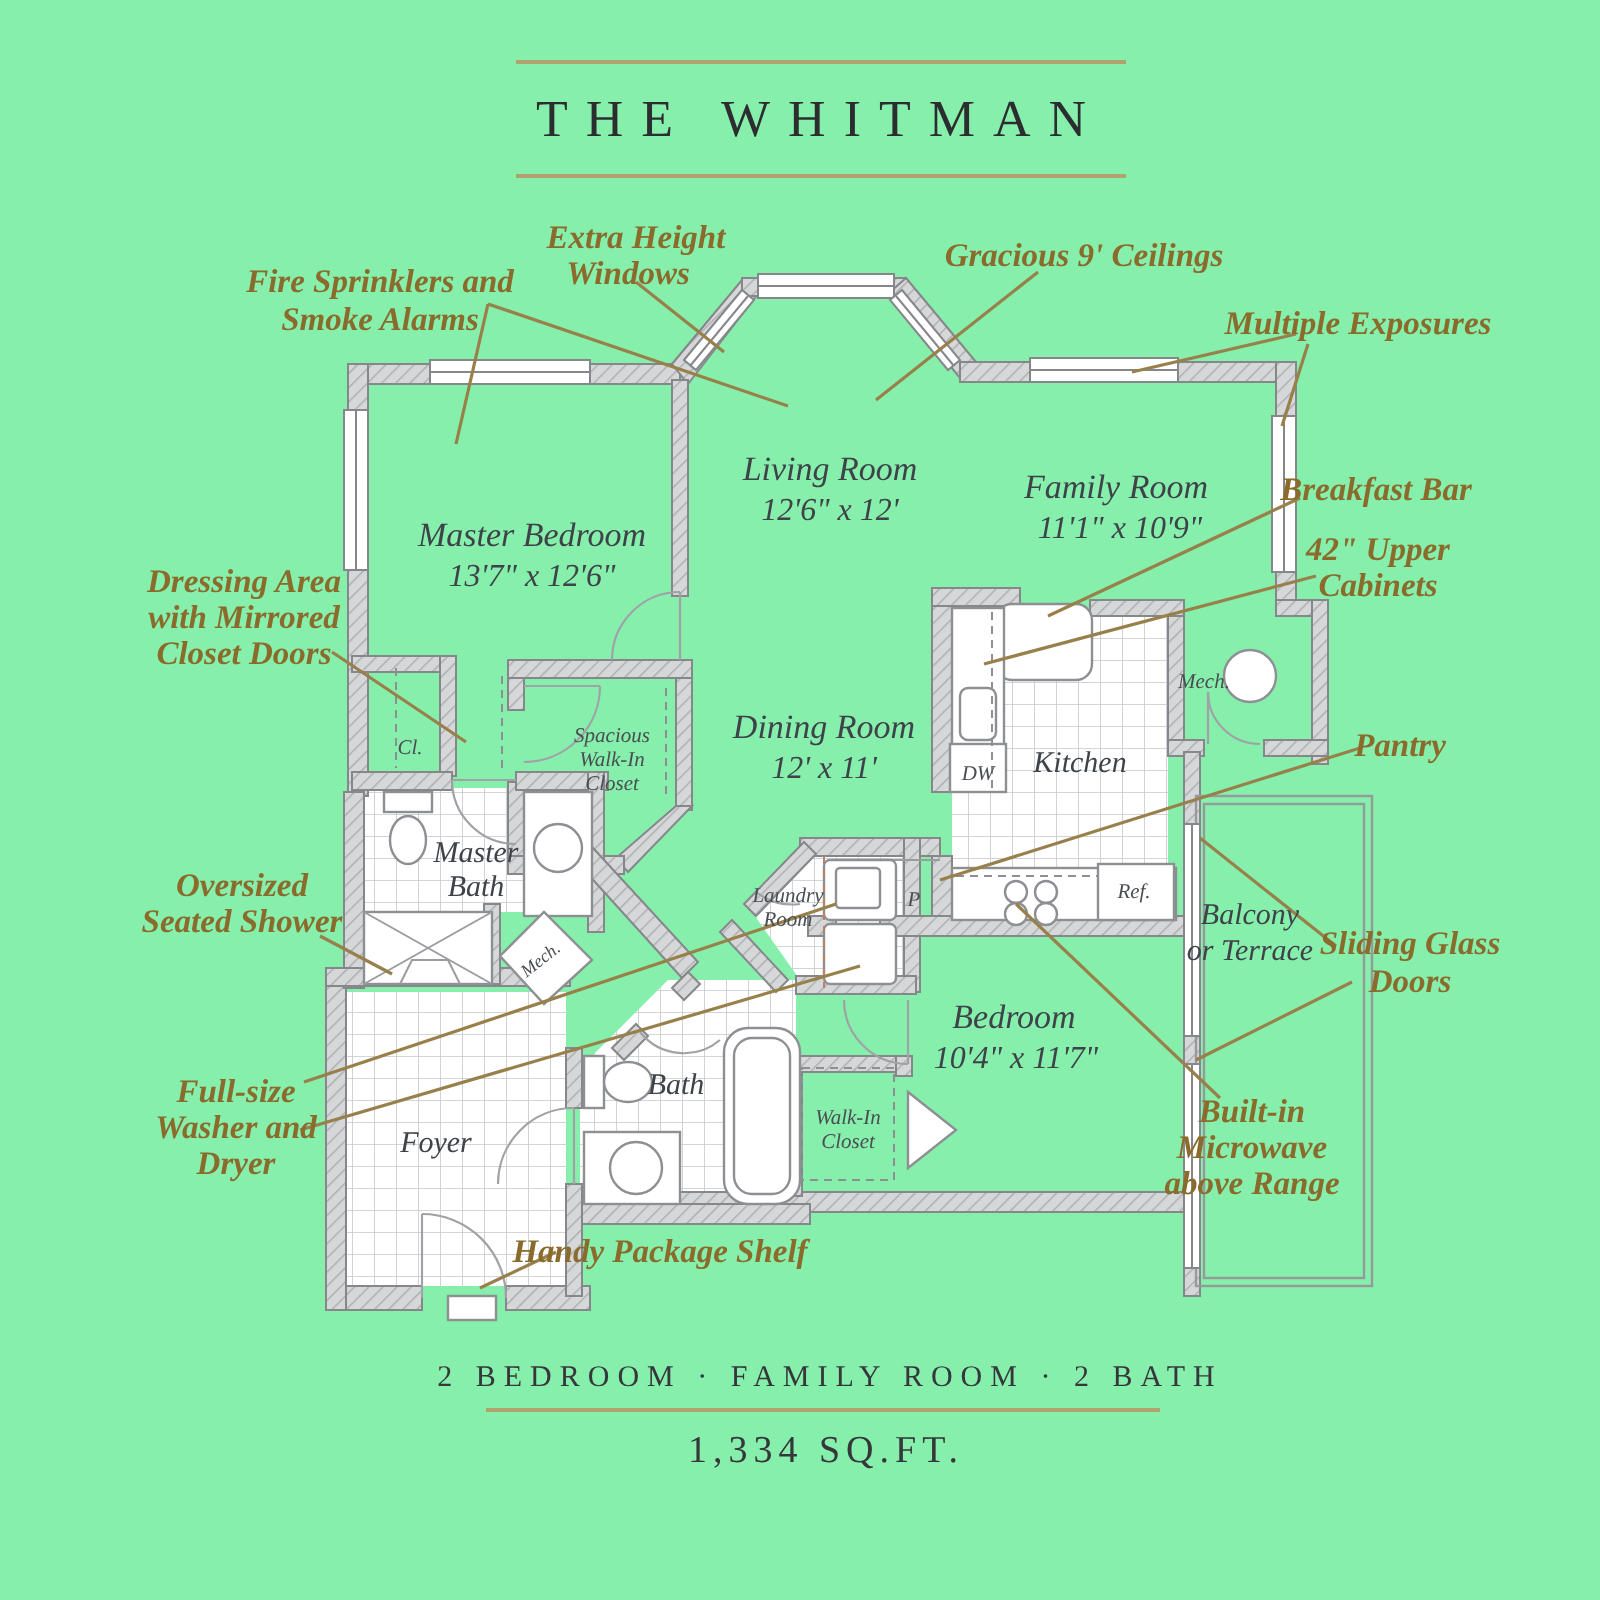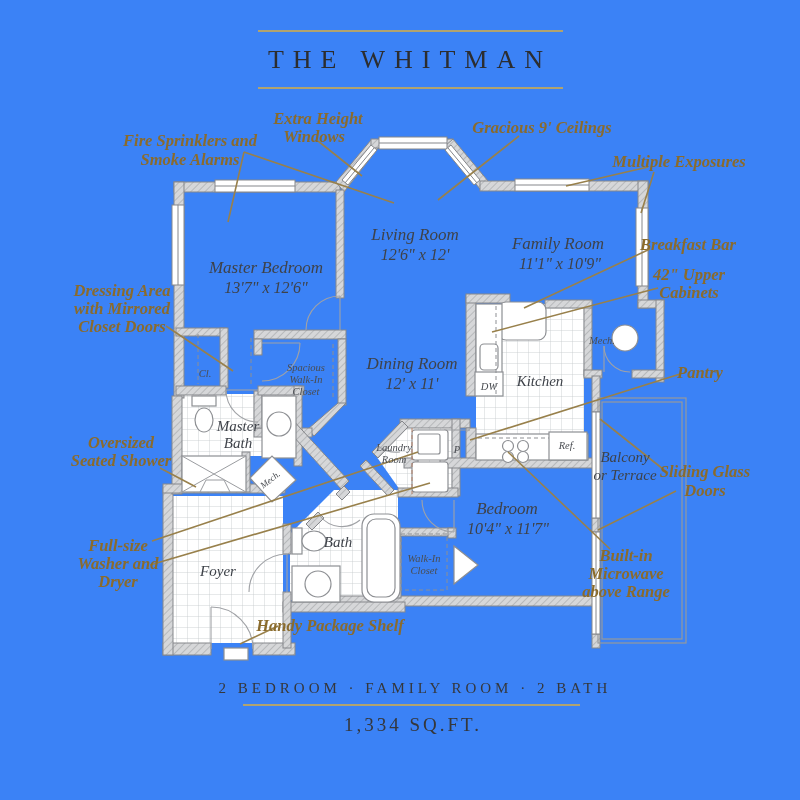--- a/index.html
+++ b/index.html
@@ -1,16 +1,16 @@
 <!DOCTYPE html>
 <html><head>
 <meta charset="utf-8">
 <style>
   html,body{margin:0;padding:0;background:#ffffff;}
-  .page{position:relative;width:800px;height:800px;background:#3b82f6;overflow:hidden;}
+  .page{position:relative;width:800px;height:800px;background:#86efac;overflow:hidden;}
   svg{position:absolute;left:0;top:0;}
   .wall{fill:url(#hatch);stroke:#85878b;stroke-width:1;}
   .win{fill:#ffffff;stroke:#85878b;stroke-width:1;}
   .winline{stroke:#85878b;stroke-width:1;fill:none;}
   .fix{fill:#ffffff;stroke:#8d8f93;stroke-width:1.2;}
   .thin{stroke:#9a9ca0;stroke-width:1;fill:none;}
   .door{stroke:#a0a2a6;stroke-width:1.1;fill:none;}
   .dash{stroke:#8d8f93;stroke-width:1;fill:none;stroke-dasharray:4 3;}
   .rdash{stroke:#b5826a;stroke-width:1;fill:none;stroke-dasharray:4 3;}
   .leader{stroke:#98804b;stroke-width:1.6;fill:none;}

